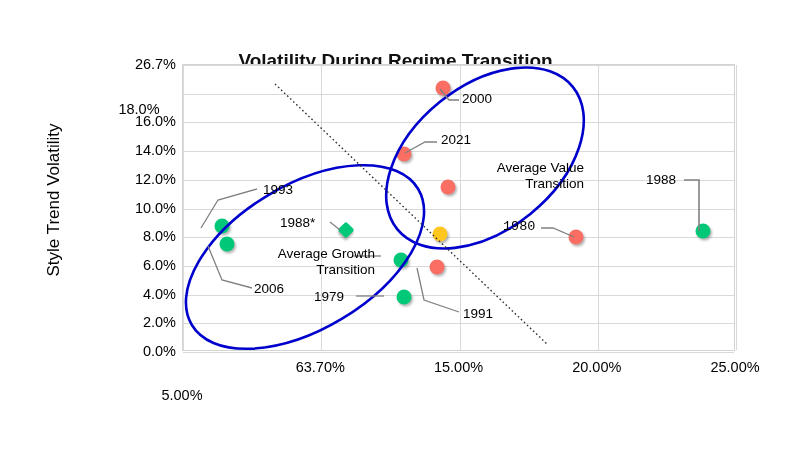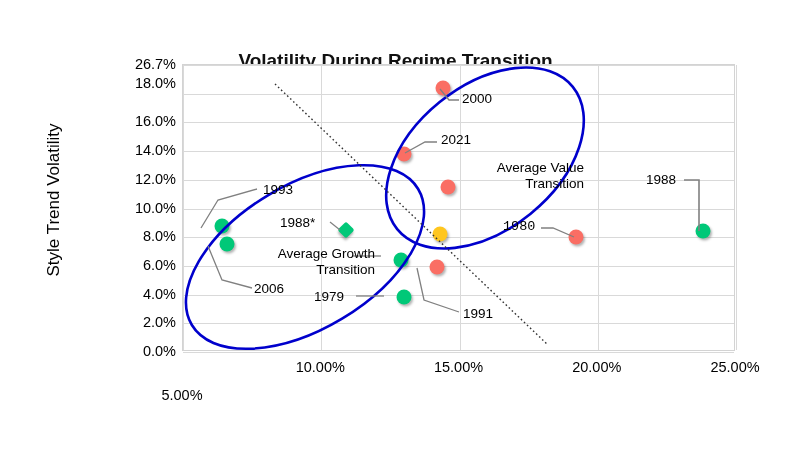--- a/index.html
+++ b/index.html
@@ -88,26 +88,26 @@
   <div id="y-axis-labels">
       <div class="ytick-label" style="top: 351px;">0.0%</div>
       <div class="ytick-label" style="top: 322.3px;">2.0%</div>
       <div class="ytick-label" style="top: 293.6px;">4.0%</div>
       <div class="ytick-label" style="top: 264.9px;">6.0%</div>
       <div class="ytick-label" style="top: 236.2px;">8.0%</div>
       <div class="ytick-label" style="top: 207.5px;">10.0%</div>
       <div class="ytick-label" style="top: 178.8px;">12.0%</div>
       <div class="ytick-label" style="top: 150.1px;">14.0%</div>
       <div class="ytick-label" style="top: 121.4px;">16.0%</div>
-      <div class="ytick-label" style="top: 83px;">18.0%</div>
+      <div class="ytick-label" style="top: 109px; text-align: center;">18.0%</div>
       <div class="ytick-label" style="top: 64px;">26.7%</div>
     </div>
   <div id="x-axis-labels">
       <div class="xtick-label" style="left: 182px; margin-top: 28px;">5.00%</div>
-      <div class="xtick-label" style="left: 320.25px;">10.00%</div>
+      <div class="xtick-label" style="left: 320.25px;">63.70%</div>
       <div class="xtick-label" style="left: 458.5px;">15.00%</div>
       <div class="xtick-label" style="left: 596.75px;">20.00%</div>
       <div class="xtick-label" style="left: 735px;">25.00%</div>
     </div>
 
   <div id="y-axis-title">Style Trend Volatility</div>
 
   <svg class="overlay" viewBox="0 0 791 449">
     <g id="ellipse-layer">
         <ellipse cx="305" cy="257" rx="132" ry="72" fill="none" stroke="#0000CC" stroke-width="2.6" transform="rotate(-31 305 257)"></ellipse>

